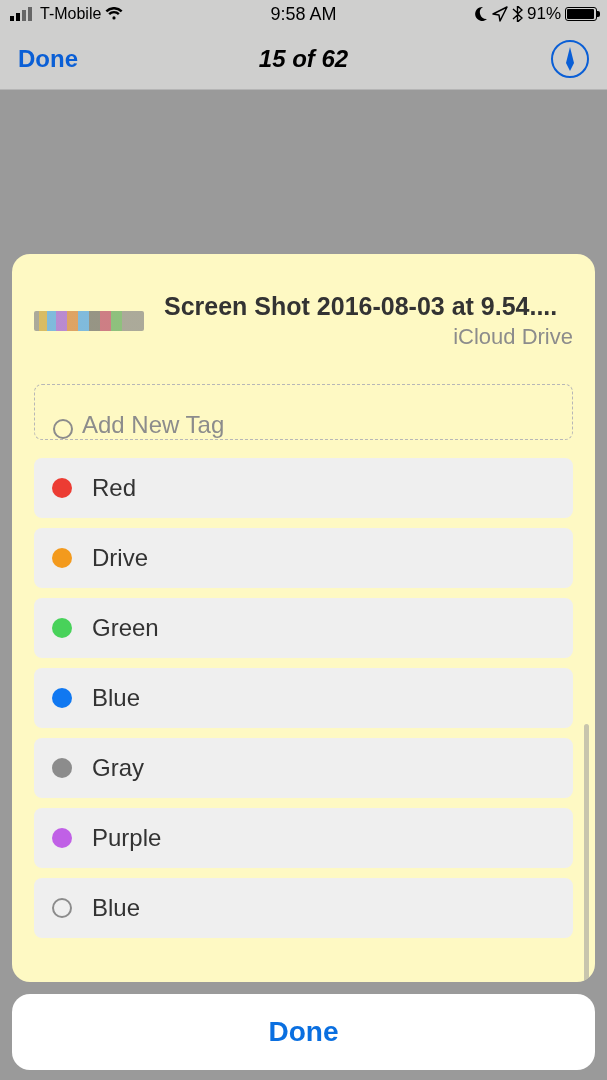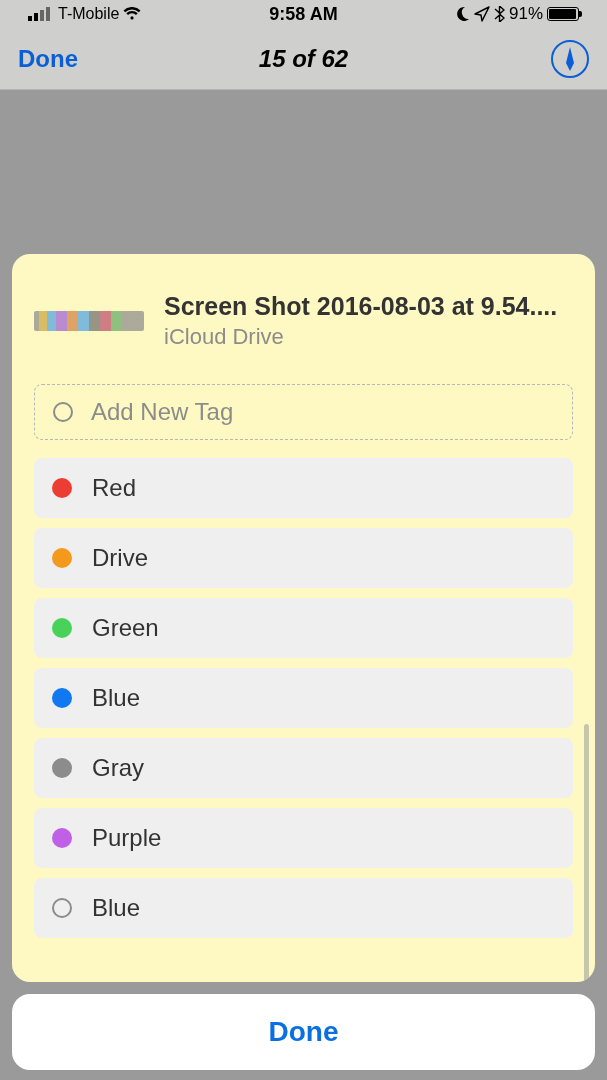--- a/index.html
+++ b/index.html
@@ -11,35 +11,35 @@
     overflow: hidden;
     position: relative;
   }
 
   
   .status-bar {
     height: 28px;
     display: flex;
     align-items: center;
     justify-content: space-between;
-    padding: 0 28px;
+    padding: 0 10px;
     font-size: 17px;
     color: #000;
     background: #cfcfce;
   }
   .status-left, .status-right {
     display: flex;
     align-items: center;
     gap: 4px;
   }
   .status-center {
     position:absolute;
     left:50%;
     transform:translateX(-50%);
-    font-weight:700;
+    font-weight:400;
     font-size:18px;
   }
   .signal-bars {
     display:flex;
     align-items:flex-end;
     gap:2px;
     height:14px;
   }
   .signal-bars span {
     width:4px;
@@ -164,31 +164,32 @@
     font-weight:600;
     color:#333;
     white-space:nowrap;
     overflow:hidden;
     text-overflow:ellipsis;
   }
   .file-loc {
     font-size:22px;
     color:#8c8c8c;
     margin-top:3px;
+    text-align:right;
   }
 
   .tag-add-row {
     margin: 0 22px;
     border:1.5px dashed #b7b7b7;
     border-radius:8px;
     height:56px;
     display:flex;
-    align-items:center;
+    align-items:flex-end;
     padding: 0 18px;
-    gap:18px;
+    gap:9px;
     color:#8c8c8c;
     font-size:24px;
   }
   .tag-add-circle{
     width:20px; height:20px;
     border:2px solid #8c8c8c;
     border-radius:50%;
     flex-shrink:0;
   }
 

